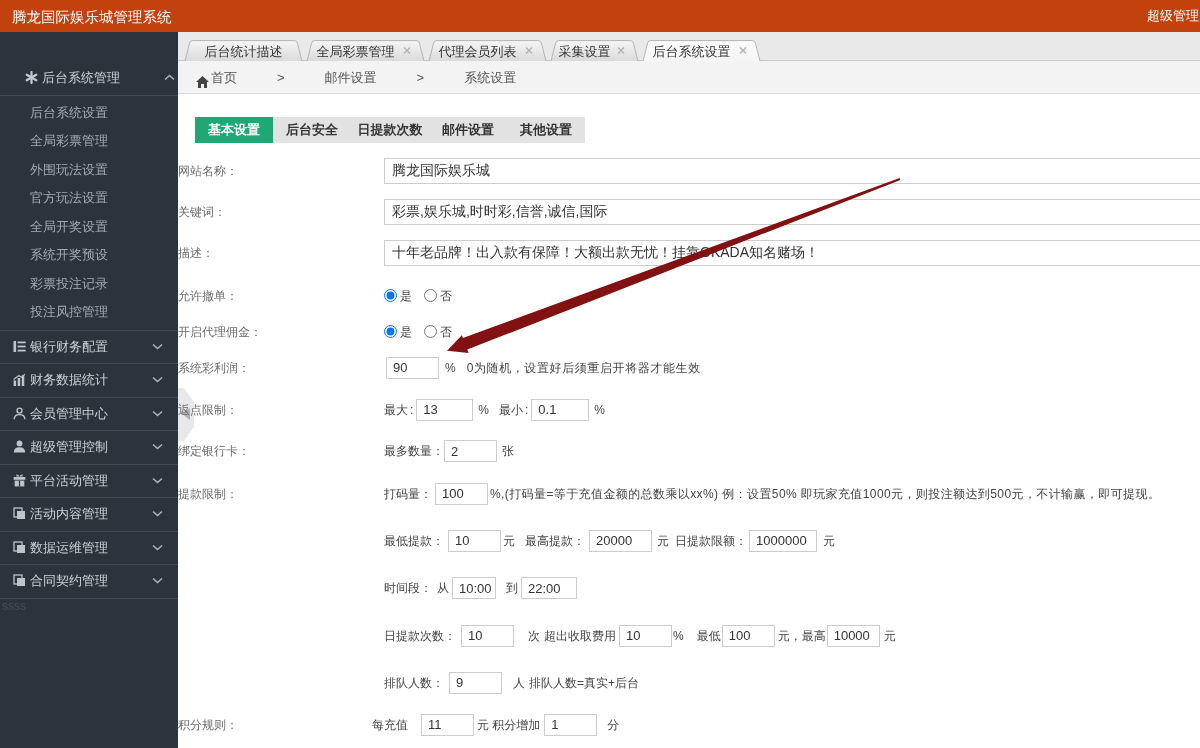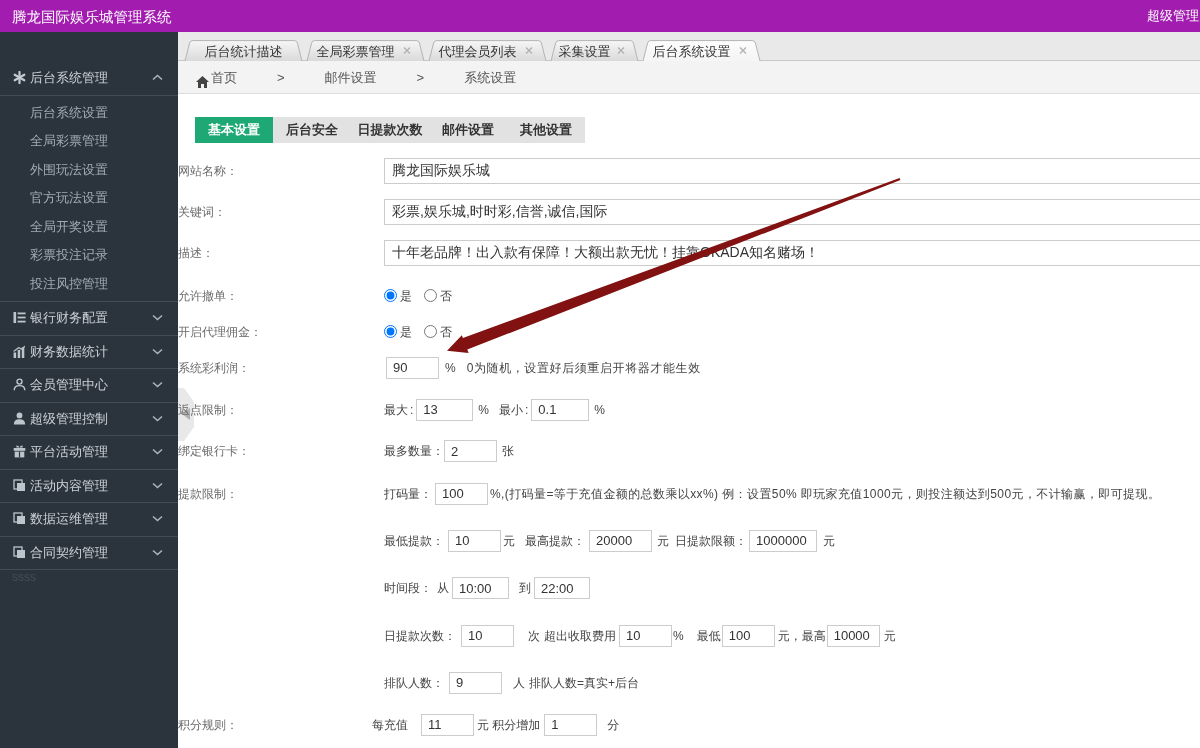--- a/index.html
+++ b/index.html
@@ -1,22 +1,22 @@
 <!DOCTYPE html>
 <html><head><meta charset="utf-8">
 <style>
 *{margin:0;padding:0;box-sizing:border-box;}
 html,body{width:1200px;height:748px;overflow:hidden;}
 body{position:relative;font-family:"Liberation Sans",sans-serif;background:#fff;}
-#topbar{position:absolute;left:0;top:0;width:1200px;height:32px;background:#a21caf;}
+#topbar{position:absolute;left:0;top:0;width:1200px;height:32px;background:#c2410c;}
 #topbar .title{position:absolute;left:12px;top:8px;color:#fff;font-size:14.5px;}
 #topbar .admin{position:absolute;left:1147px;top:7px;color:#fff;font-size:13px;white-space:nowrap;}
 #sidebar{position:absolute;left:0;top:32px;width:178px;height:716px;background:#2b333c;}
 .sbhead{position:relative;height:32.5px;line-height:32.5px;color:#ccd2d8;font-size:13px;padding-left:30px;}
-.sbhead.first{height:34px;line-height:34px;}
+.sbhead.first{height:34px;line-height:34px;margin-left:12px;}
 .sbhead .ico{position:absolute;left:13px;top:50%;margin-top:-7px;line-height:0;height:13px;}
 .sbhead .chev{position:absolute;left:152px;top:50%;margin-top:-4px;line-height:0;}
 .sbsep{height:1px;background:#434b54;}
 .sbsub{padding:3px 0 3px 0;}
 .sbsub div{height:28.45px;line-height:28.45px;padding-left:30px;color:#a2abb3;font-size:13px;}
 #handle{position:absolute;left:178px;top:388px;width:16px;height:53px;background:#e8e8e8;clip-path:polygon(0 0,6px 0,16px 14px,16px 39px,6px 53px,0 53px);}
 #handle .tri{position:absolute;left:4px;top:20px;width:0;height:0;border-top:6px solid transparent;border-bottom:6px solid transparent;border-right:8px solid #b0b0b0;}
 #tabstrip{position:absolute;left:178px;top:32px;width:1022px;height:29px;}
 #crumb{position:absolute;left:178px;top:61px;width:1022px;height:33px;background:#f3f3f3;border-bottom:1px solid #dcdcdc;font-size:13px;color:#555;line-height:33px;}
 #crumb .home{position:absolute;left:18px;top:15px;line-height:0;}
@@ -52,20 +52,21 @@
           <polyline points="1,5.5 5.5,1.5 10,5.5" fill="none" stroke="#aab3bb" stroke-width="1.6"></polyline>
         </svg></span>
   </div>
   <div class="sbsep"></div>
   <div class="sbsub">
     <div>后台系统设置</div>
       <div>全局彩票管理</div>
       <div>外围玩法设置</div>
       <div>官方玩法设置</div>
     <div>全局开奖设置</div>
+      <div>系统开奖预设</div>
       <div>彩票投注记录</div>
       <div>投注风控管理</div>
   </div>
   <div class="sbsep"></div>
   <div class="sbhead"><span class="ico"><svg width="13" height="13" viewBox="0 0 13 13">
           <g fill="#bdc5cc">
             <rect x="0.5" y="1" width="2.6" height="11"></rect>
             <rect x="4.6" y="1.5" width="8" height="1.8"></rect>
             <rect x="4.6" y="5.6" width="8" height="1.8"></rect>
             <rect x="4.6" y="9.7" width="8" height="1.8"></rect>
@@ -134,21 +135,21 @@
   <div class="sbsep"></div>
   <div class="sbhead"><span class="ico"><svg width="13" height="13" viewBox="0 0 13 13">
           <g>
             <rect x="1" y="1" width="8" height="9" fill="none" stroke="#bdc5cc" stroke-width="1.3"></rect>
             <rect x="4" y="4" width="8" height="8" fill="#bdc5cc"></rect>
           </g>
         </svg></span>合同契约管理<span class="chev"><svg width="11" height="7" viewBox="0 0 11 7">
           <polyline points="1,1.5 5.5,5.5 10,1.5" fill="none" stroke="#aab3bb" stroke-width="1.6"></polyline>
         </svg></span></div>
   <div class="sbsep"></div>
-  <div style="color:#454f58;font-size:12px;padding-left:12px;">ssss</div>
+  <div style="color:#454f58;font-size:12px;padding-left:2px;">ssss</div>
 </div>
 <div id="handle">
     <div class="tri"></div>
   </div>
 
 <svg id="tabstrip" viewBox="0 0 1022 29">
   <rect x="0" y="0" width="1022" height="29" fill="#e9e9e9"></rect>
   <rect x="0" y="28" width="1022" height="1" fill="#c8c8c8"></rect>
   <defs>
       <linearGradient id="tg" x1="0" y1="0" x2="0" y2="1">
@@ -195,20 +196,20 @@
 <div class="row" style="top:160px"><span class="lb">网站名称：</span><span class="ct"><input class="wide" value="腾龙国际娱乐城" style=""></span></div>
 <div class="row" style="top:201px"><span class="lb">关键词：</span><span class="ct"><input class="wide" value="彩票,娱乐城,时时彩,信誉,诚信,国际" style=""></span></div>
 <div class="row" style="top:242px"><span class="lb">描述：</span><span class="ct"><input class="wide" value="十年老品牌！出入款有保障！大额出款无忧！挂靠OKADA知名赌场！" style=""></span></div>
 <div class="row" style="top:284.5px"><span class="lb">允许撤单：</span><span class="ct"><input type="radio" class="rd" checked="" style=""><span class="u">是</span><input type="radio" class="rd" style="margin-left: 12px;"><span class="u">否</span></span></div>
 <div class="row" style="top:320.5px"><span class="lb">开启代理佣金：</span><span class="ct"><input type="radio" class="rd" checked="" style=""><span class="u">是</span><input type="radio" class="rd" style="margin-left: 12px;"><span class="u">否</span></span></div>
 <div class="row" style="top:356.5px"><span class="lb">系统彩利润：</span><span class="ct" style="margin-left:30px"><input class="sm" value="90" style=""><span class="u" style="margin-left:6px">%</span><span class="u" style="margin-left:11px;letter-spacing:0.6px">0为随机，设置好后须重启开将器才能生效</span></span></div>
 <div class="row" style="top:398.5px"><span class="lb">返点限制：</span><span class="ct">最大<span style="margin:0 1px 0 2px">:</span><input class="sm" style="margin-left: 2px; width: 57px;" value="13"><span class="u" style="margin-left:5px">%</span><span style="margin-left:10px">最小</span><span style="margin:0 1px 0 2px">:</span><input class="sm" style="margin-left: 2px; width: 58px;" value="0.1"><span class="u" style="margin-left:5px">%</span></span></div>
 <div class="row" style="top:440px"><span class="lb">绑定银行卡：</span><span class="ct">最多数量：<input class="sm" value="2" style=""><span class="u" style="margin-left:5px">张</span></span></div>
 <div class="row" style="top:482.5px"><span class="lb">提款限制：</span><span class="ct">打码量：<input class="sm" style="margin-left: 3px;" value="100"><span class="u" style="margin-left:2px;letter-spacing:0.4px">%,(打码量=等于充值金额的总数乘以xx%) 例：设置50% 即玩家充值1000元，则投注额达到500元，不计输赢，即可提现。</span></span></div>
 <div class="row" style="top:529.5px"><span class="lb"></span><span class="ct">最低提款：<input class="sm" style="margin-left: 4px;" value="10"><span class="u" style="margin-left:2px">元</span><span style="margin-left:10px">最高提款：</span><input class="sm" style="margin-left: 4px; width: 63px;" value="20000"><span class="u" style="margin-left:5px">元</span><span style="margin-left:6px">日提款限额：</span><input class="sm" style="margin-left: 2px; width: 68px;" value="1000000"><span class="u" style="margin-left:6px">元</span></span></div>
-<div class="row" style="top:577px"><span class="lb"></span><span class="ct">时间段：<span style="margin-left:5px">从</span><input class="sm" value="10:00" style="margin-left: 3px; width: 57px;"><span style="margin-left:10px">到</span><input class="sm" value="22:00" style="margin-left: 3px; width: 56px;"></span></div>
+<div class="row" style="top:577px"><span class="lb"></span><span class="ct">时间段：<span style="margin-left:5px">从</span><input class="sm" value="10:00" style="margin-left: 3px; width: 44px;"><span style="margin-left:10px">到</span><input class="sm" value="22:00" style="margin-left: 3px; width: 56px;"></span></div>
 <div class="row" style="top:624.5px"><span class="lb"></span><span class="ct">日提款次数：<input class="sm" style="margin-left: 5px;" value="10"><span class="u" style="margin-left:14px">次</span><span style="margin-left:4px">超出收取费用</span><input class="sm" style="margin-left: 3px;" value="10"><span class="u" style="margin-left:1px">%</span><span style="margin-left:13px">最低</span><input class="sm" style="margin-left: 1px;" value="100"><span class="u" style="margin-left:3px">元，最高</span><input class="sm" style="margin-left: 1px;" value="10000"><span class="u" style="margin-left:4px">元</span></span></div>
 <div class="row" style="top:671.5px"><span class="lb"></span><span class="ct">排队人数：<input class="sm" style="margin-left: 5px;" value="9"><span class="u" style="margin-left:11px">人</span><span style="margin-left:4px">排队人数=真实+后台</span></span></div>
 <div class="row" style="top:713.5px"><span class="lb">积分规则：</span><span class="ct" style="margin-left:16px">每充值<input class="sm" value="11" style="margin-left: 13px;"><span class="u" style="margin-left:3px">元 积分增加</span><input class="sm" value="1" style="margin-left: 4px;"><span class="u" style="margin-left:10px">分</span></span></div>
 
 <svg style="position:absolute;left:0;top:0;pointer-events:none" width="1200" height="748">
   <polygon points="899.6,178.1 462.9,338.0 461.8,335.2 447.0,350.7 468.6,353.0 467.3,349.6 900.4,179.9" fill="#821111"></polygon>
 </svg>
 
 </body></html>

